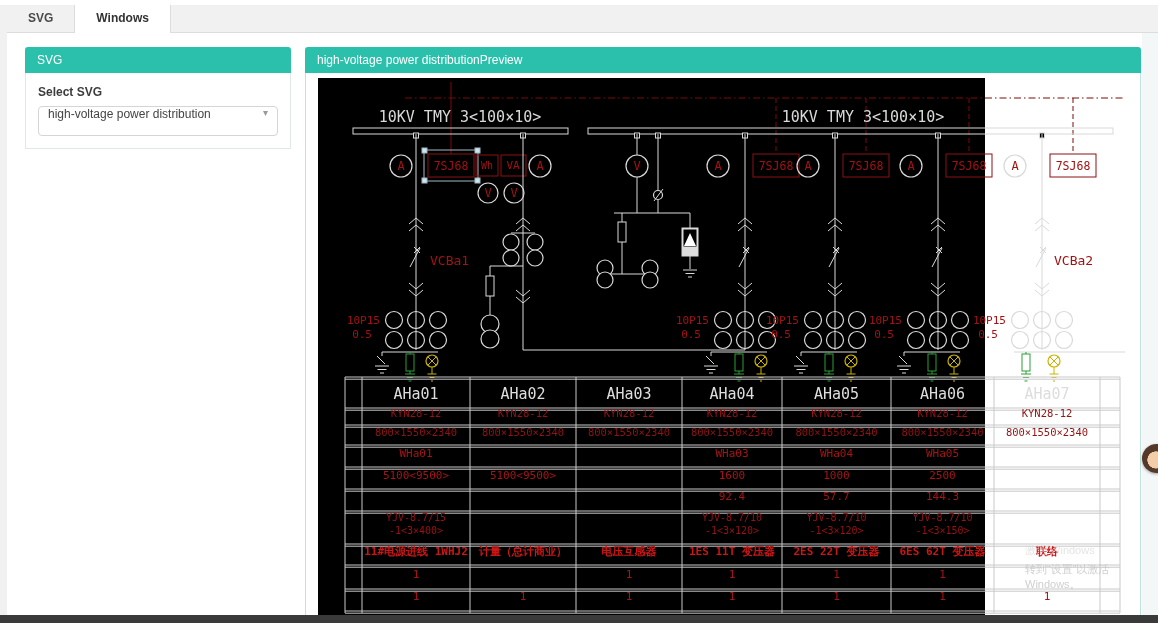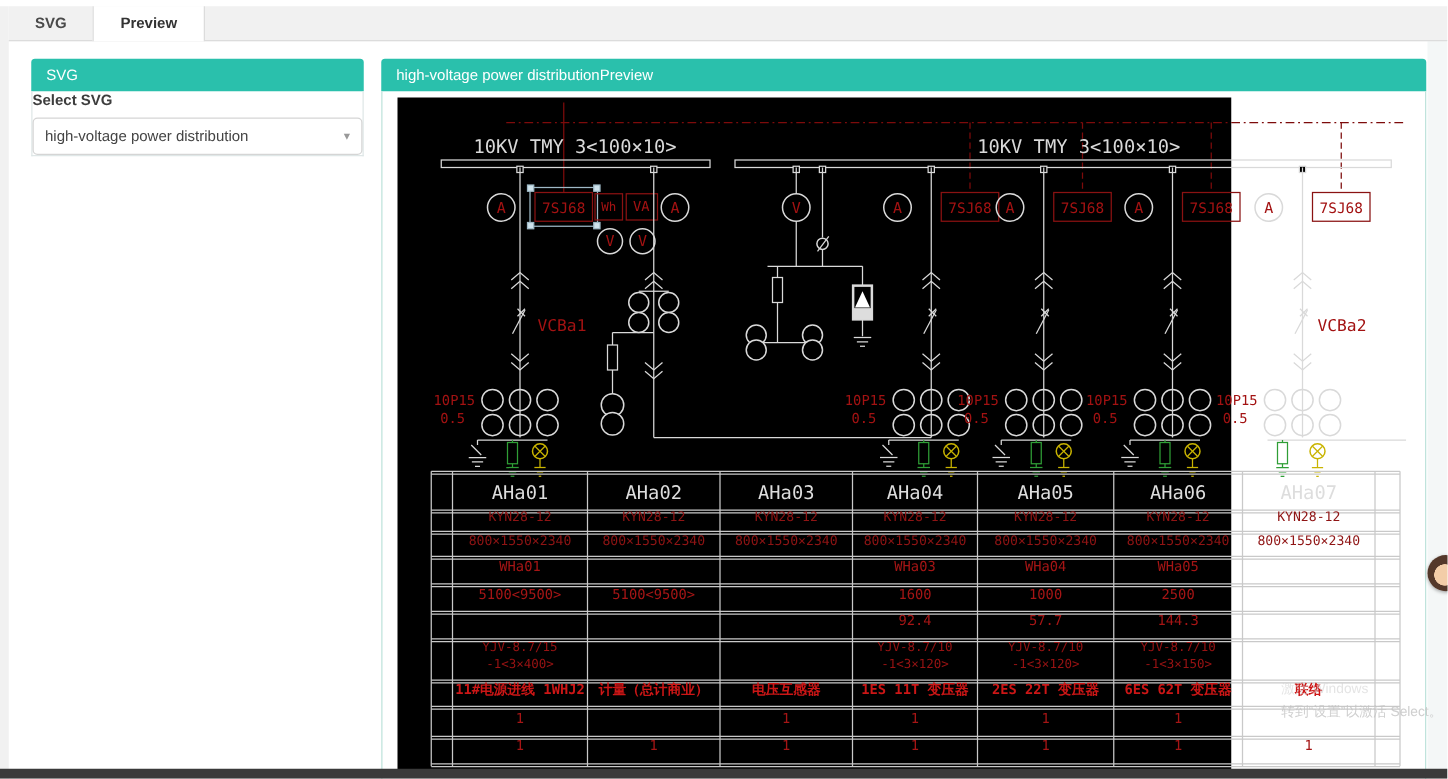--- a/index.html
+++ b/index.html
@@ -9,23 +9,23 @@
   .right-strip{position:absolute;right:0;top:33px;bottom:8px;width:16px;background:#f4f7f7;}
   .tabbar{position:absolute;left:7px;right:0;top:5px;height:27px;background:#f1f1f1;
           border-bottom:1px solid #dcdcdc;display:flex;align-items:stretch;}
   .tab{padding:0 21px;line-height:27px;font-size:12px;font-weight:600;color:#4a4a4a;cursor:pointer;}
   .tab.active{background:#fff;border-left:1px solid #dcdcdc;border-right:1px solid #dcdcdc;
           margin-bottom:-1px;color:#333;}
   .card{position:absolute;background:#fff;}
   .card-header{height:26px;line-height:26px;background:#2ac0ac;color:#fff;font-size:12px;
           padding:0 12px;border-radius:3px 3px 0 0;}
   .left-card{left:25px;top:47px;width:266px;}
-  .left-card .card-body{border:1px solid #dfe7e7;border-top:none;}
+  .left-card .card-body{border:1px solid #dfe7e7;border-top:none;padding:12px;}
   .field-label{display:block;font-size:12px;font-weight:700;color:#3d3d3d;margin-bottom:7px;}
-  .select{height:28px;border:1px solid #d5d5d5;border-radius:4px;display:flex;align-items:center;
+  .select{height:28px;border:1px solid #d5d5d5;border-radius:4px;display:flex;
           justify-content:space-between;padding:0 9px;font-size:12px;color:#444;cursor:pointer;background:#fff;}
   .caret{color:#999;font-size:10px;}
   .right-card{left:305px;top:47px;width:836px;}
   .right-card .card-body{border:1px solid #bfe3dc;border-top:none;padding:5px 12px 12px;height:560px;}
   .diagram{width:667px;height:538px;background:#000;position:relative;}
   .watermark{position:absolute;left:1025px;top:543px;pointer-events:none;}
   .wm1{font-size:11px;color:rgba(214,214,214,0.65);}
   .wm2{font-size:11px;color:rgba(195,195,195,0.8);margin-top:4px;}
   .avatar{position:absolute;left:1142px;top:444px;width:29px;height:29px;border-radius:50%;
           background:radial-gradient(circle at 48% 55%, #f3cda8 0%, #f3cda8 38%, #54382a 40%, #54382a 100%);
@@ -33,21 +33,21 @@
   .bottom-bar{position:absolute;left:0;right:0;top:615px;height:8px;background:#3a3a3a;}
 </style>
 </head>
 <body>
 
 <div class="left-strip"></div>
 <div class="right-strip"></div>
 
 <div class="tabbar">
   <div class="tab">SVG</div>
-  <div class="tab active">Preview</div>
+  <div class="tab active">Windows</div>
 </div>
 
 <div class="card left-card">
   <div class="card-header">SVG</div>
   <div class="card-body">
     <span class="field-label">Select SVG</span>
     <div class="select">
       <span>high-voltage power distribution</span>
       <span class="caret">▾</span>
     </div>
@@ -442,17 +442,17 @@
             <text x="624.5" y="522" fill="#a51515" font-size="11" text-anchor="middle" font-family="DejaVu Sans Mono,DejaVu Sans,monospace" font-weight="normal">1</text>
             <text x="729" y="522" fill="#a51515" font-size="11" text-anchor="middle" font-family="DejaVu Sans Mono,DejaVu Sans,monospace" font-weight="normal">1</text>
           </g>
         </svg>
     </div>
   </div>
 </div>
 
 <div class="watermark">
   <div class="wm1">激活 Windows</div>
-  <div class="wm2">转到“设置”以激活 Select。</div>
+  <div class="wm2">转到“设置”以激活 Windows。</div>
 </div>
 
 <div class="avatar"></div>
 <div class="bottom-bar"></div>
 
 </body></html>

